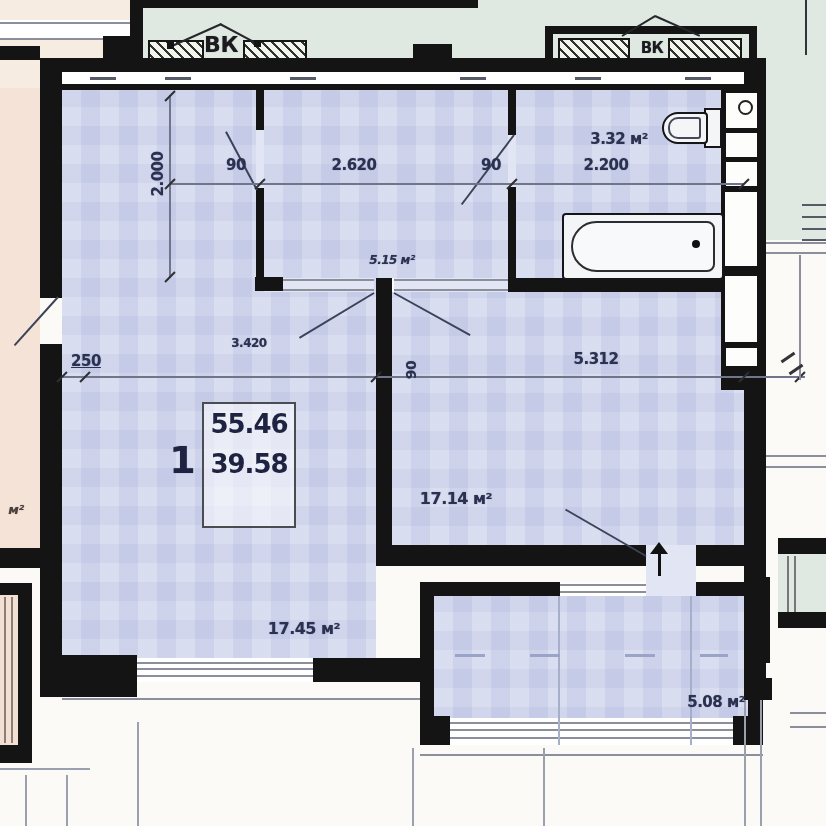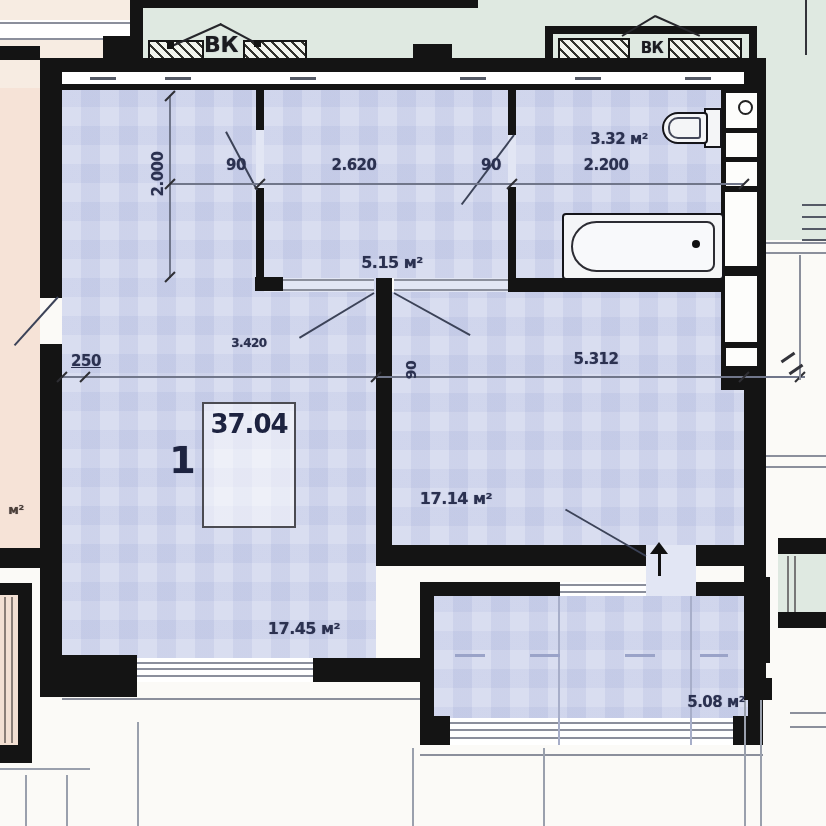--- a/index.html
+++ b/index.html
@@ -212,28 +212,29 @@
 
   <div class="lbl" style="left:196px;top:32px;width:50px;font-size:22px;color:#1b1b1f;">ВК</div>
   <div class="lbl" style="left:631px;top:39px;width:42px;font-size:15px;color:#1b1b1f;">ВК</div>
 
   <div class="lbl rot" style="left:130px;top:165px;width:56px;font-size:15px;">2.000</div>
   <div class="lbl" style="left:214px;top:156px;width:44px;font-size:15px;">90</div>
   <div class="lbl" style="left:322px;top:156px;width:64px;font-size:15px;">2.620</div>
   <div class="lbl" style="left:469px;top:156px;width:44px;font-size:15px;">90</div>
   <div class="lbl" style="left:578px;top:130px;width:82px;font-size:15px;">3.32 м²</div>
   <div class="lbl" style="left:574px;top:156px;width:64px;font-size:15px;">2.200</div>
-  <div class="lbl" style="left:352px;top:253px;width:80px;font-size:16px;">5.15 м²</div>
+  <div class="lbl" style="left:352px;top:253px;width:80px;font-size:12px;font-style:italic;">5.15 м²</div>
   <div class="lbl rot" style="left:396px;top:362px;width:30px;font-size:14px;">90</div>
   <div class="lbl" style="left:64px;top:352px;width:44px;font-size:15px;text-decoration:underline;">250</div>
   <div class="lbl" style="left:217px;top:336px;width:64px;font-size:12px;">3.420</div>
   <div class="lbl" style="left:564px;top:350px;width:64px;font-size:15px;">5.312</div>
   <div class="lbl" style="left:413px;top:489px;width:86px;font-size:16px;">17.14 м²</div>
   <div class="lbl" style="left:260px;top:619px;width:88px;font-size:16px;">17.45 м²</div>
   <div class="lbl" style="left:676px;top:693px;width:80px;font-size:15px;">5.08 м²</div>
-  <div class="lbl" style="left:2px;top:502px;width:28px;font-size:13px;color:#4d4038;">м²</div>
+  <div class="lbl" style="left:2px;top:502px;width:28px;font-size:13px;color:#4d4038;font-style:italic;">м²</div>
 
   <div class="lbl" style="left:166px;top:438px;width:32px;font-size:38px;color:#1d2340;letter-spacing:-1px;">1</div>
   <div class="abs" style="left:202px;top:402px;width:90px;height:122px;border:2px solid #4b4b52;background:rgba(255,255,255,0.55);">
-    <div style="height:40px;line-height:40px;text-align:center;font-size:26px;font-weight:700;color:#1d2340;letter-spacing:-1px;">37.04</div>
+    <div style="height:40px;line-height:40px;text-align:center;font-size:26px;font-weight:700;color:#1d2340;letter-spacing:-1px;">55.46</div>
+    <div style="height:40px;line-height:40px;text-align:center;font-size:26px;font-weight:700;color:#1d2340;letter-spacing:-1px;">39.58</div>
   </div>
 
 </div>
 
 </body></html>

